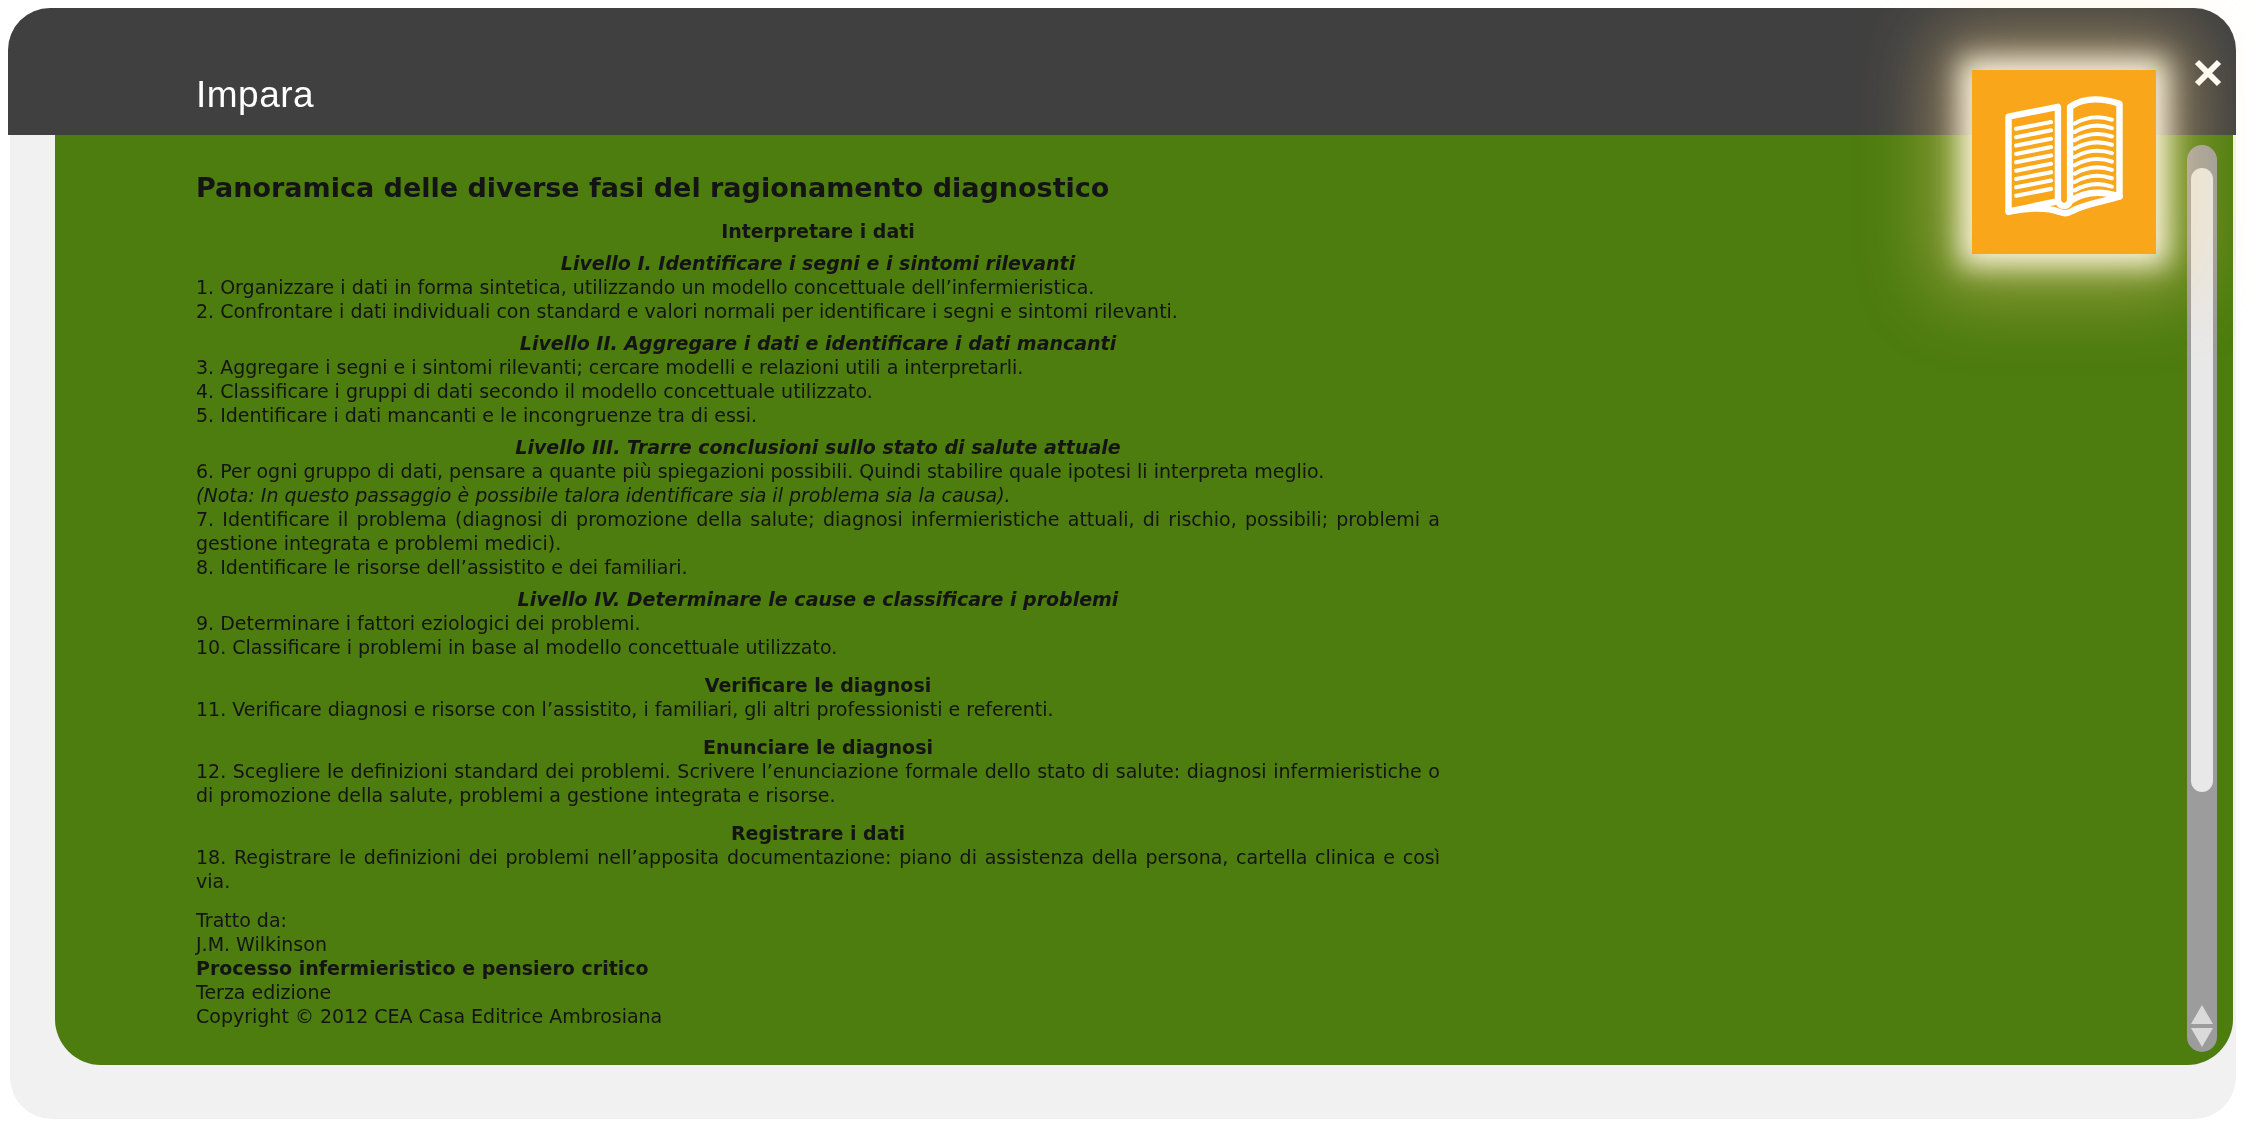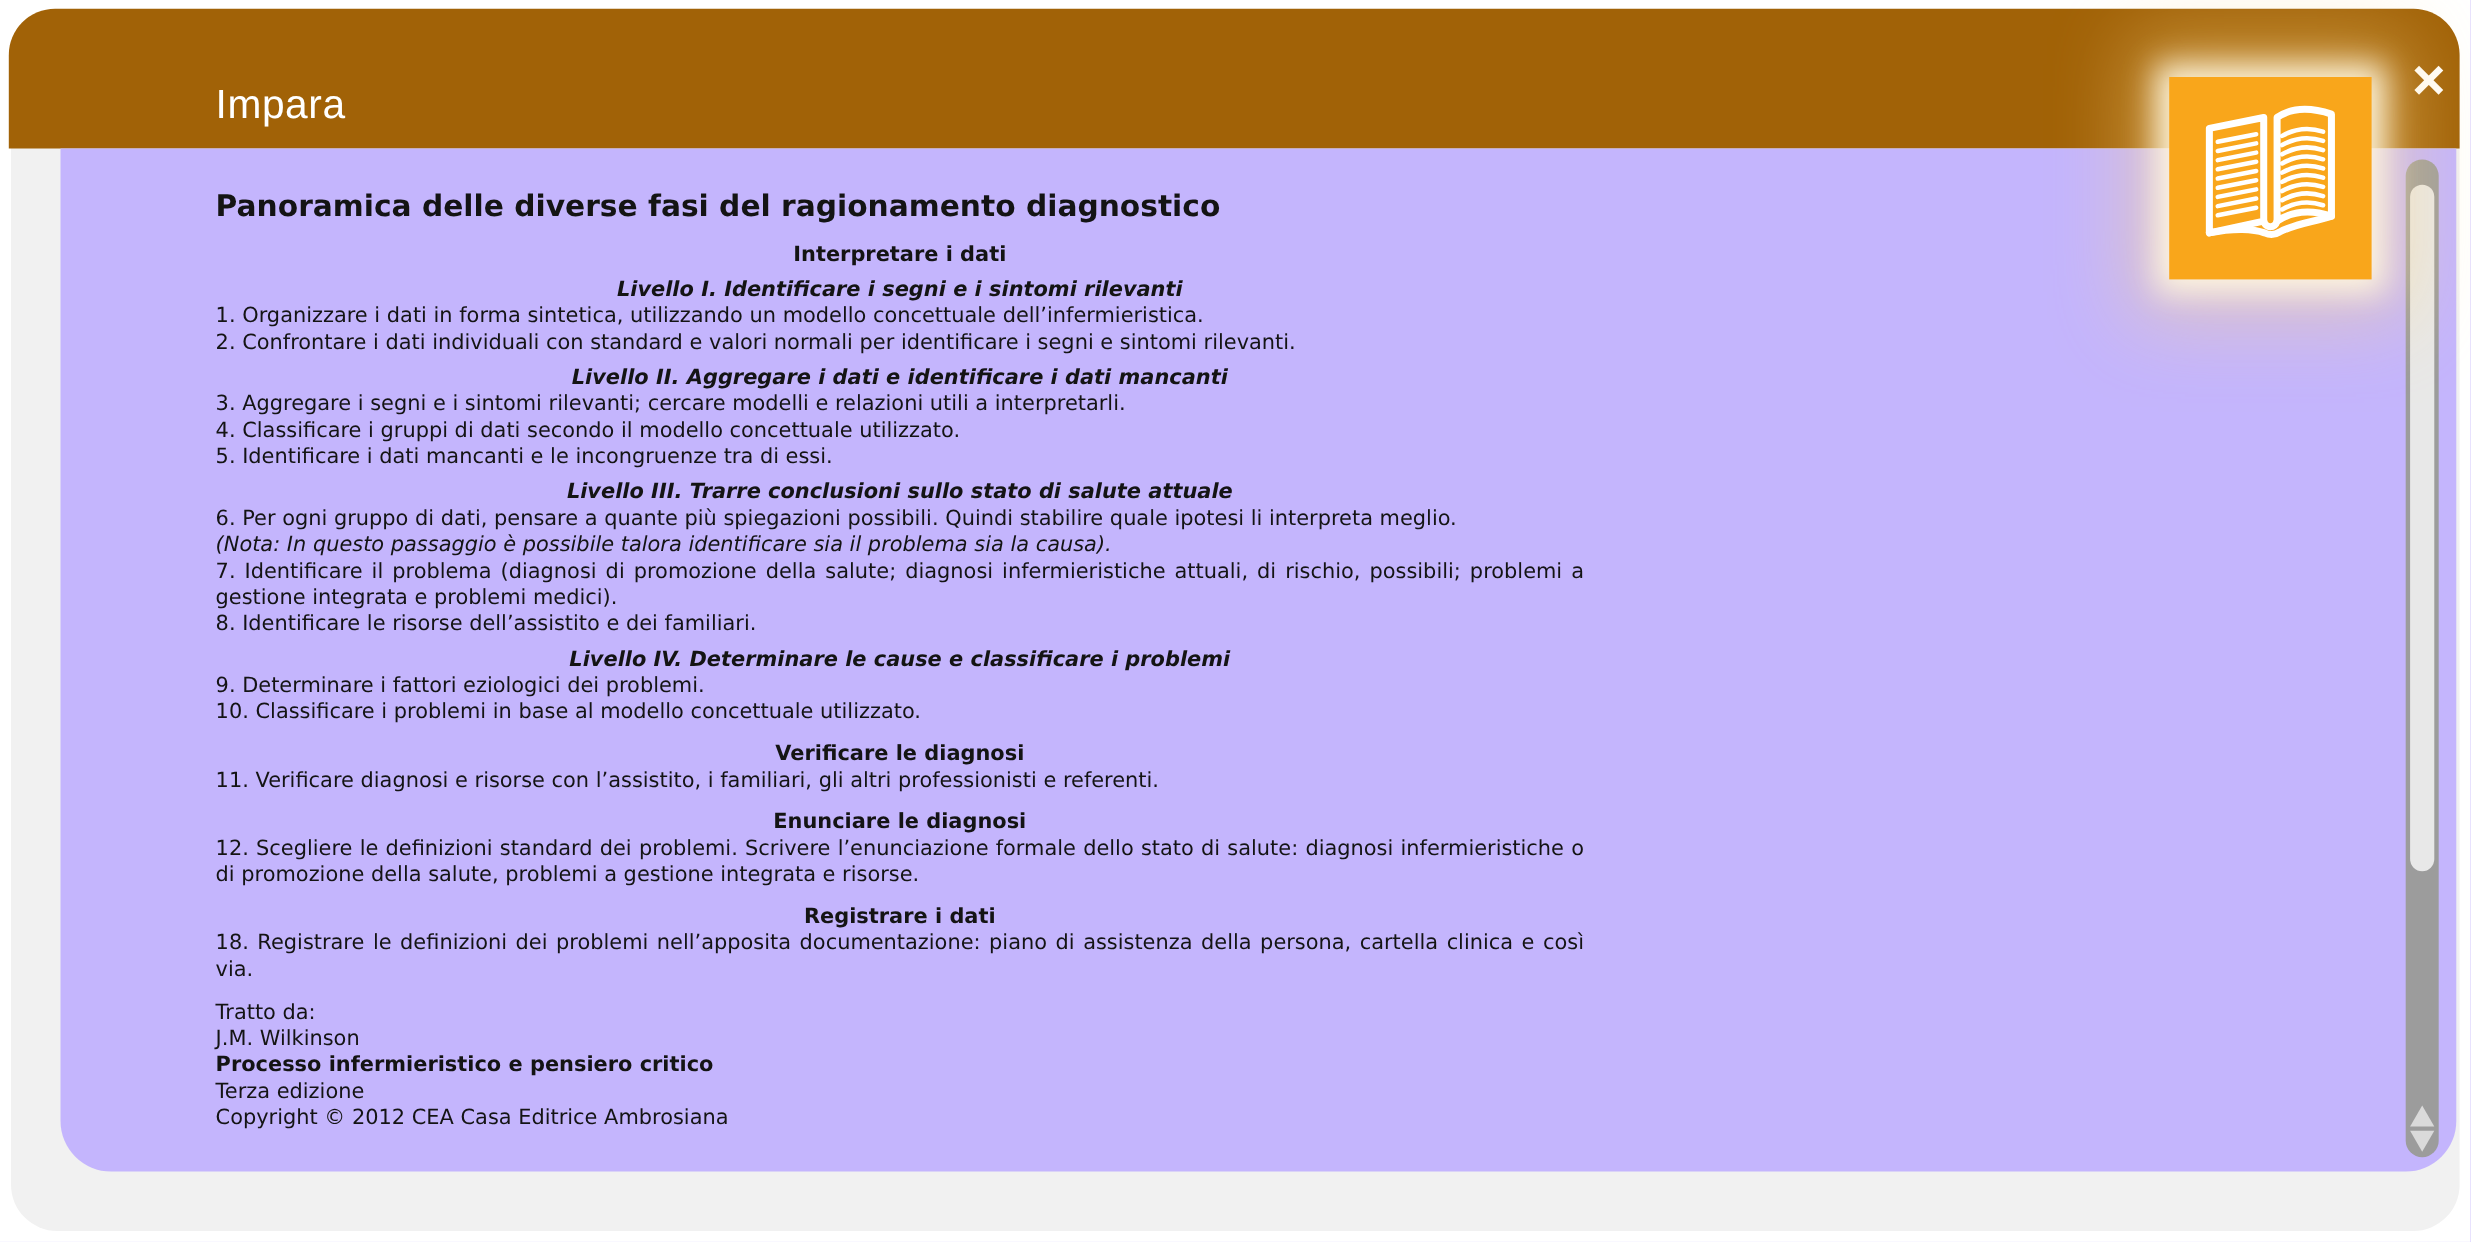--- a/index.html
+++ b/index.html
@@ -11,38 +11,38 @@
     font-family: "DejaVu Sans", sans-serif;
     color: #141414;
   }
   .app-bg {
     position: absolute; left: 10px; top: 10px; right: 10px; bottom: 10px;
     background: #f1f1f1;
     border-radius: 42px;
   }
   .dialog-header {
     position: absolute; left: 8px; top: 8px; width: 2228px; height: 127px;
-    background: #a16207;
+    background: #404040;
     border-radius: 42px 42px 0 0;
   }
   .dialog-title {
     position: absolute; left: 188px; top: 66px;
     font-family: "Liberation Sans", sans-serif;
     font-size: 37px; font-weight: 400; letter-spacing: 0.5px;
     color: #ffffff;
   }
   .close-btn {
     position: absolute; left: 2172px; top: 40px; width: 56px; height: 52px;
     background: transparent; border: none; padding: 0; margin: 0;
     display: flex; align-items: center; justify-content: center;
     cursor: pointer;
   }
   .dialog-body {
     position: absolute; left: 55px; top: 135px; width: 2178px; height: 930px;
-    background: #c4b5fd;
+    background: #4d7c0f;
     border-radius: 0 0 46px 46px;
     overflow: hidden;
   }
   .content {
     position: absolute; left: 141px; top: 0; width: 1244px;
     padding-top: 36px;
     font-size: 19px; line-height: 24px;
   }
   .content h1 {
     margin: 0; font-size: 27px; line-height: 34px; font-weight: bold;

